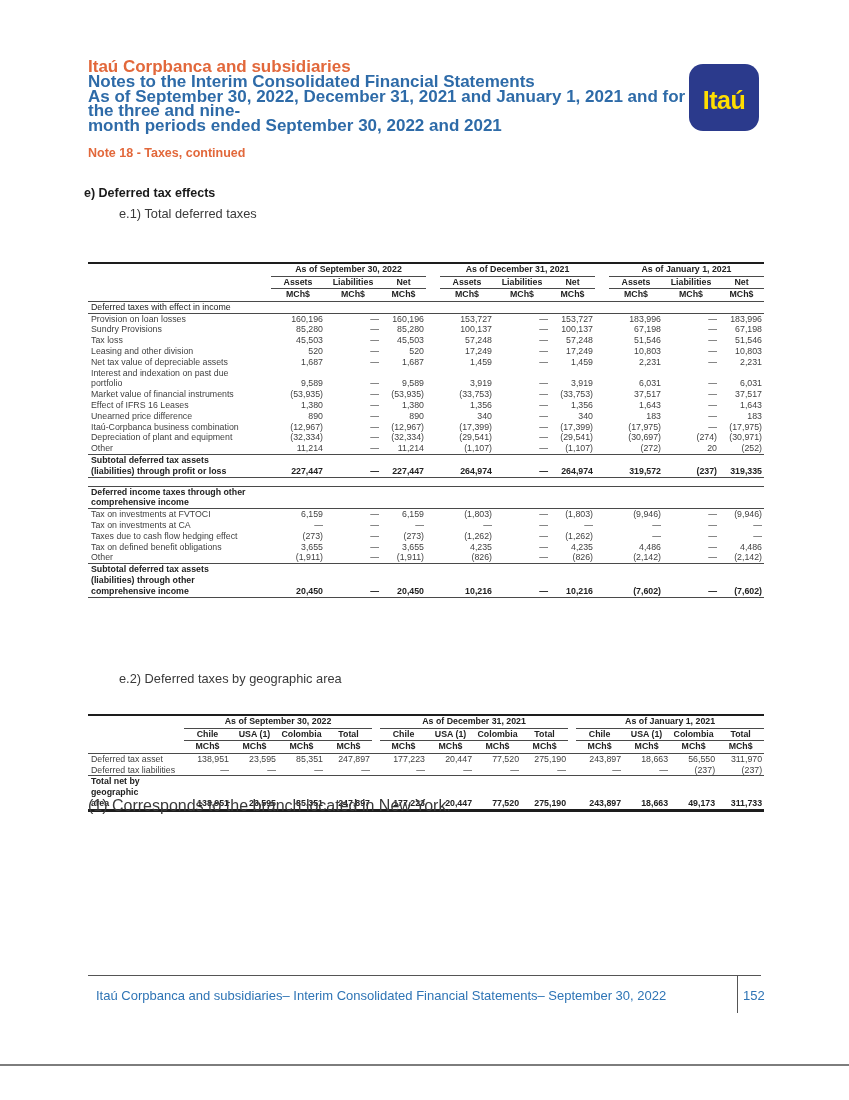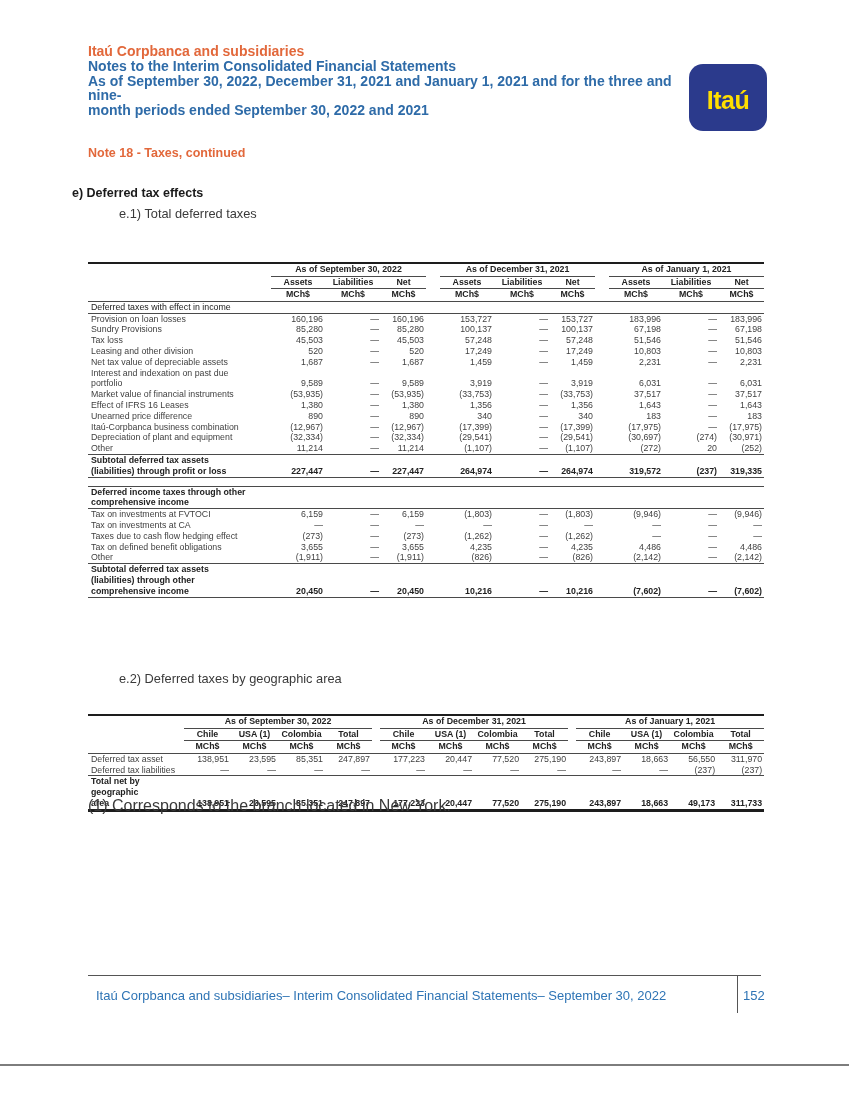--- a/index.html
+++ b/index.html
@@ -5,30 +5,30 @@
   :root{
     --orange:#E2683B; --blue:#2E6BA8; --logo-bg:#2B3A8C; --logo-yellow:#FFDE00;
     --footer-blue:#2E74B5; --rule:#4a4a4a; --rule-dark:#1d1d1d; --txt:#3f3f3f;
   }
   *{box-sizing:border-box;}
   html,body{margin:0;padding:0;}
   body{width:849px;height:1100px;background:#ffffff;position:relative;
        font-family:"Liberation Sans",sans-serif;color:var(--txt);overflow:hidden;}
 
   
-  .hdr-text{position:absolute;left:88px;top:44px;width:600px;
-            font-size:14px;font-weight:bold;line-height:14.8px;color:var(--blue);}
+  .hdr-text{position:absolute;left:88px;top:60px;width:600px;
+            font-size:17px;font-weight:bold;line-height:14.8px;color:var(--blue);}
   .company{color:var(--orange);}
   .pre{white-space:pre-line;}
-  .logo{position:absolute;left:689px;top:64px;width:78px;height:67px;background:var(--logo-bg);
+  .logo{position:absolute;left:689px;top:64px;width:70px;height:67px;background:var(--logo-bg);
         border-radius:14px;display:flex;align-items:center;justify-content:center;}
   .logo span{color:var(--logo-yellow);font-weight:bold;font-size:25px;letter-spacing:-0.5px;padding-top:5px;}
 
   .note-title{position:absolute;left:88px;top:146px;font-size:12.5px;font-weight:bold;color:var(--orange);}
-  .sec-e{position:absolute;left:72px;top:186px;font-size:12.5px;font-weight:bold;color:#1a1a1a;}
+  .sec-e{position:absolute;left:84px;top:186px;font-size:12.5px;font-weight:bold;color:#1a1a1a;}
   .sec-e1{position:absolute;left:119px;top:206px;font-size:12.8px;color:#3a3a3a;}
   .sec-e2{position:absolute;left:119px;top:671px;font-size:12.8px;color:#3a3a3a;}
 
   
   .tblwrap{position:absolute;left:88px;width:676px;}
   #table1{top:262px;}
   #table2{top:714px;}
   table{border-collapse:collapse;table-layout:fixed;width:676px;
         font-size:8.8px;color:var(--txt);border-top:2px solid var(--rule-dark);}
   td{padding:0 2px;vertical-align:bottom;line-height:10.8px;overflow:hidden;}

